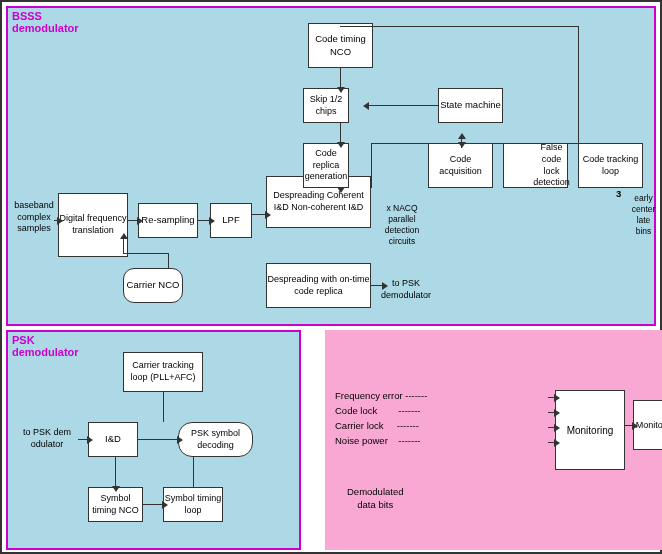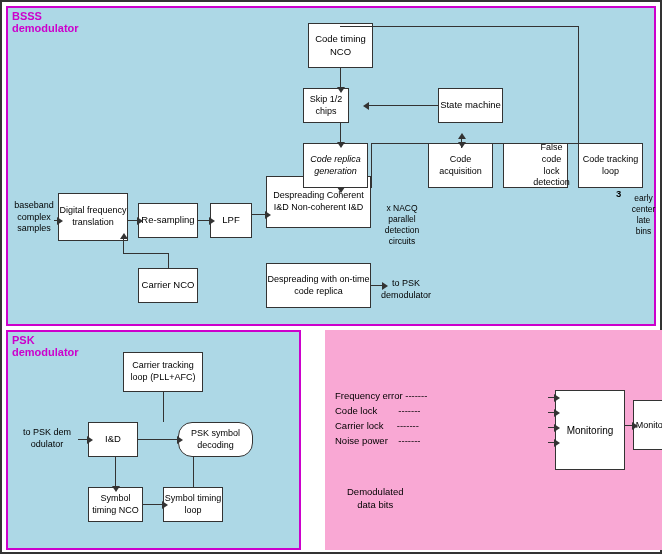--- a/index.html
+++ b/index.html
@@ -171,50 +171,50 @@
   </style>
 </head>
 <body>
 
 <div class="main-container">
 
   <div class="bsss-section">
     <div class="bsss-label" style="white-space:pre-line;">BSSS
 demodulator</div>
 
-    <div class="block" style="left:50px; top:185px; width:70px; height:48px; font-size:9px;">Digital
+    <div class="block" style="left:50px; top:185px; width:70px; height:64px; font-size:9px;">Digital
 frequency
 translation</div>
 
     <div class="block" style="left:130px; top:195px; width:60px; height:35px;">Re-sampling</div>
 
     <div class="block" style="left:202px; top:195px; width:42px; height:35px;">LPF</div>
 
     <div class="block" style="left:258px; top:168px; width:105px; height:52px; font-size:9px;text-align:center;">Despreading
 Coherent I&amp;D
 Non-coherent I&amp;D</div>
 
-    <div class="block" style="left:130px; top:260px; width:60px; height:35px;">Carrier
+    <div class="block" style="left:115px; top:260px; width:60px; height:35px;border-radius:11px;">Carrier
 NCO</div>
 
     <div class="block" style="left:258px; top:255px; width:105px; height:45px; font-size:9px;">Despreading
 with on-time
 code replica</div>
 
     <div class="block" style="left:300px; top:15px; width:65px; height:45px;">Code
 timing
 NCO</div>
 
     <div class="block" style="left:295px; top:80px; width:46px; height:35px; font-size:9px;">Skip
 1/2 chips</div>
 
     <div class="block" style="left:430px; top:80px; width:65px; height:35px;">State
 machine</div>
 
-    <div class="block" style="left:295px; top:135px; width:65px; height:45px; font-size:9px;font-style:italic;">Code
+    <div class="block" style="left:295px; top:135px; width:46px; height:45px; font-size:9px;">Code
 replica
 generation</div>
 
     <div class="block" style="left:420px; top:135px; width:65px; height:45px; font-size:9px;">Code
 acquisition</div>
 
     <div class="block" style="left:495px; top:135px; width:65px; height:45px; font-size:9px;padding-left:32px;">False
 code lock
 detection</div>
 

